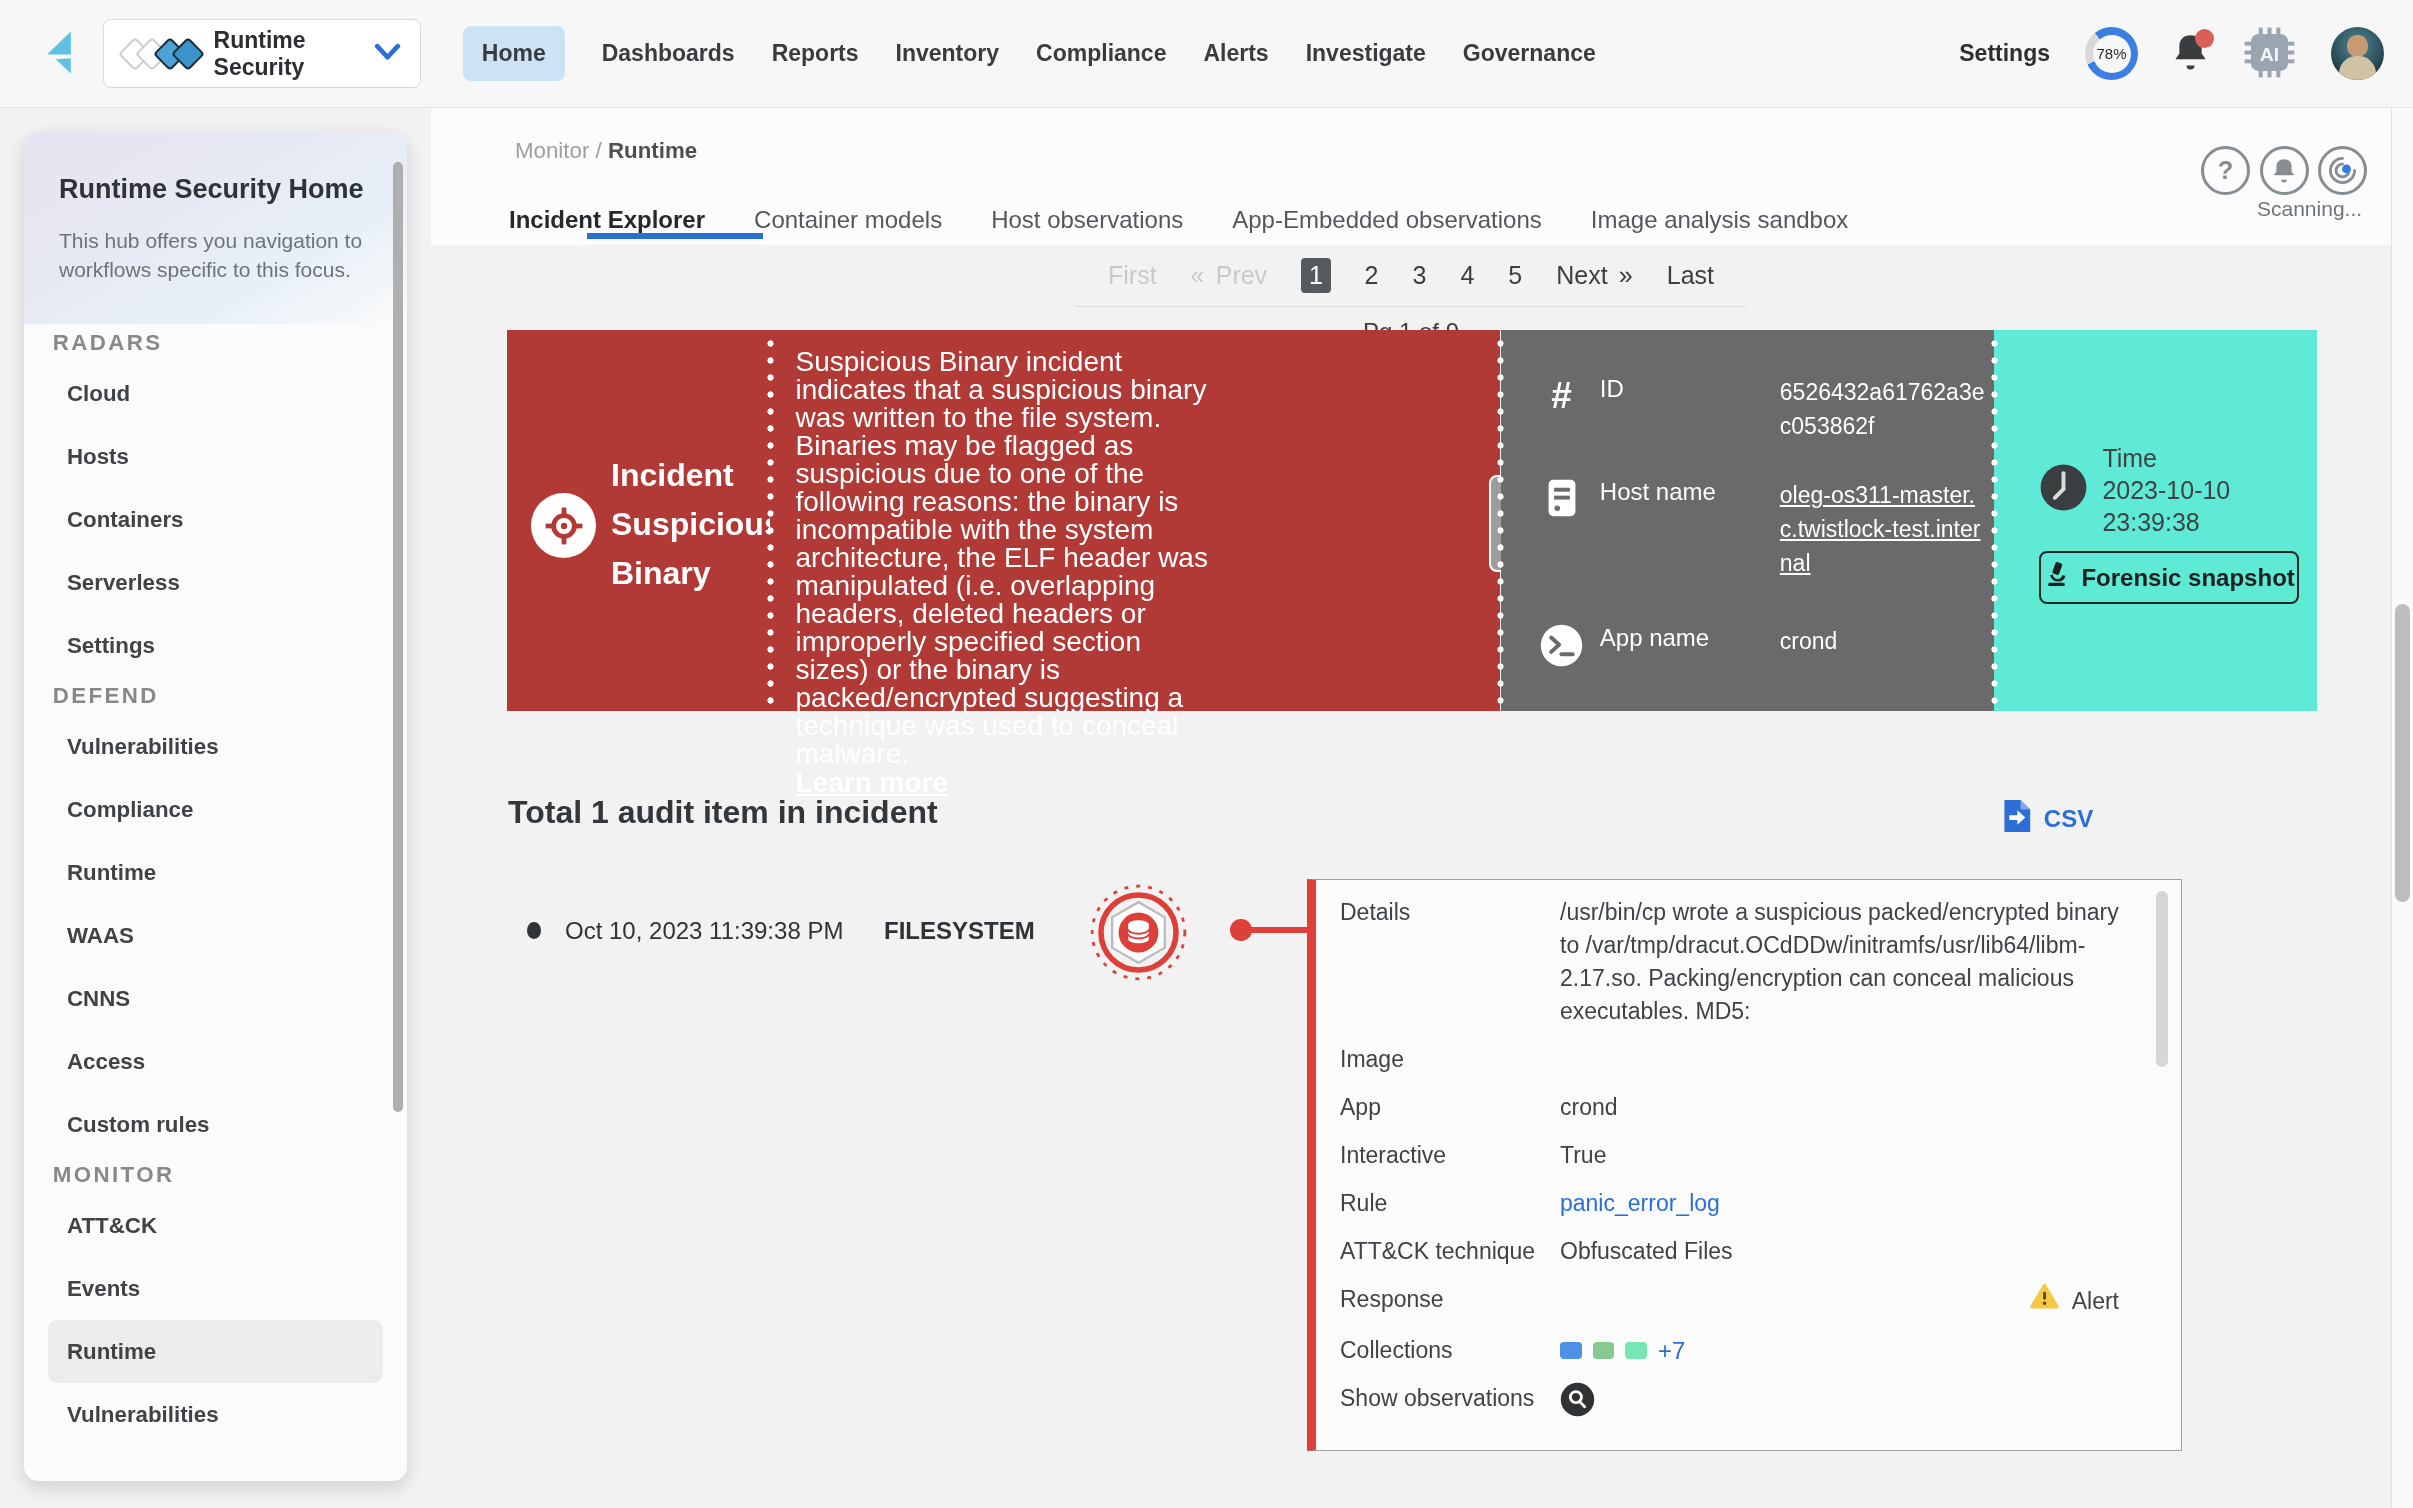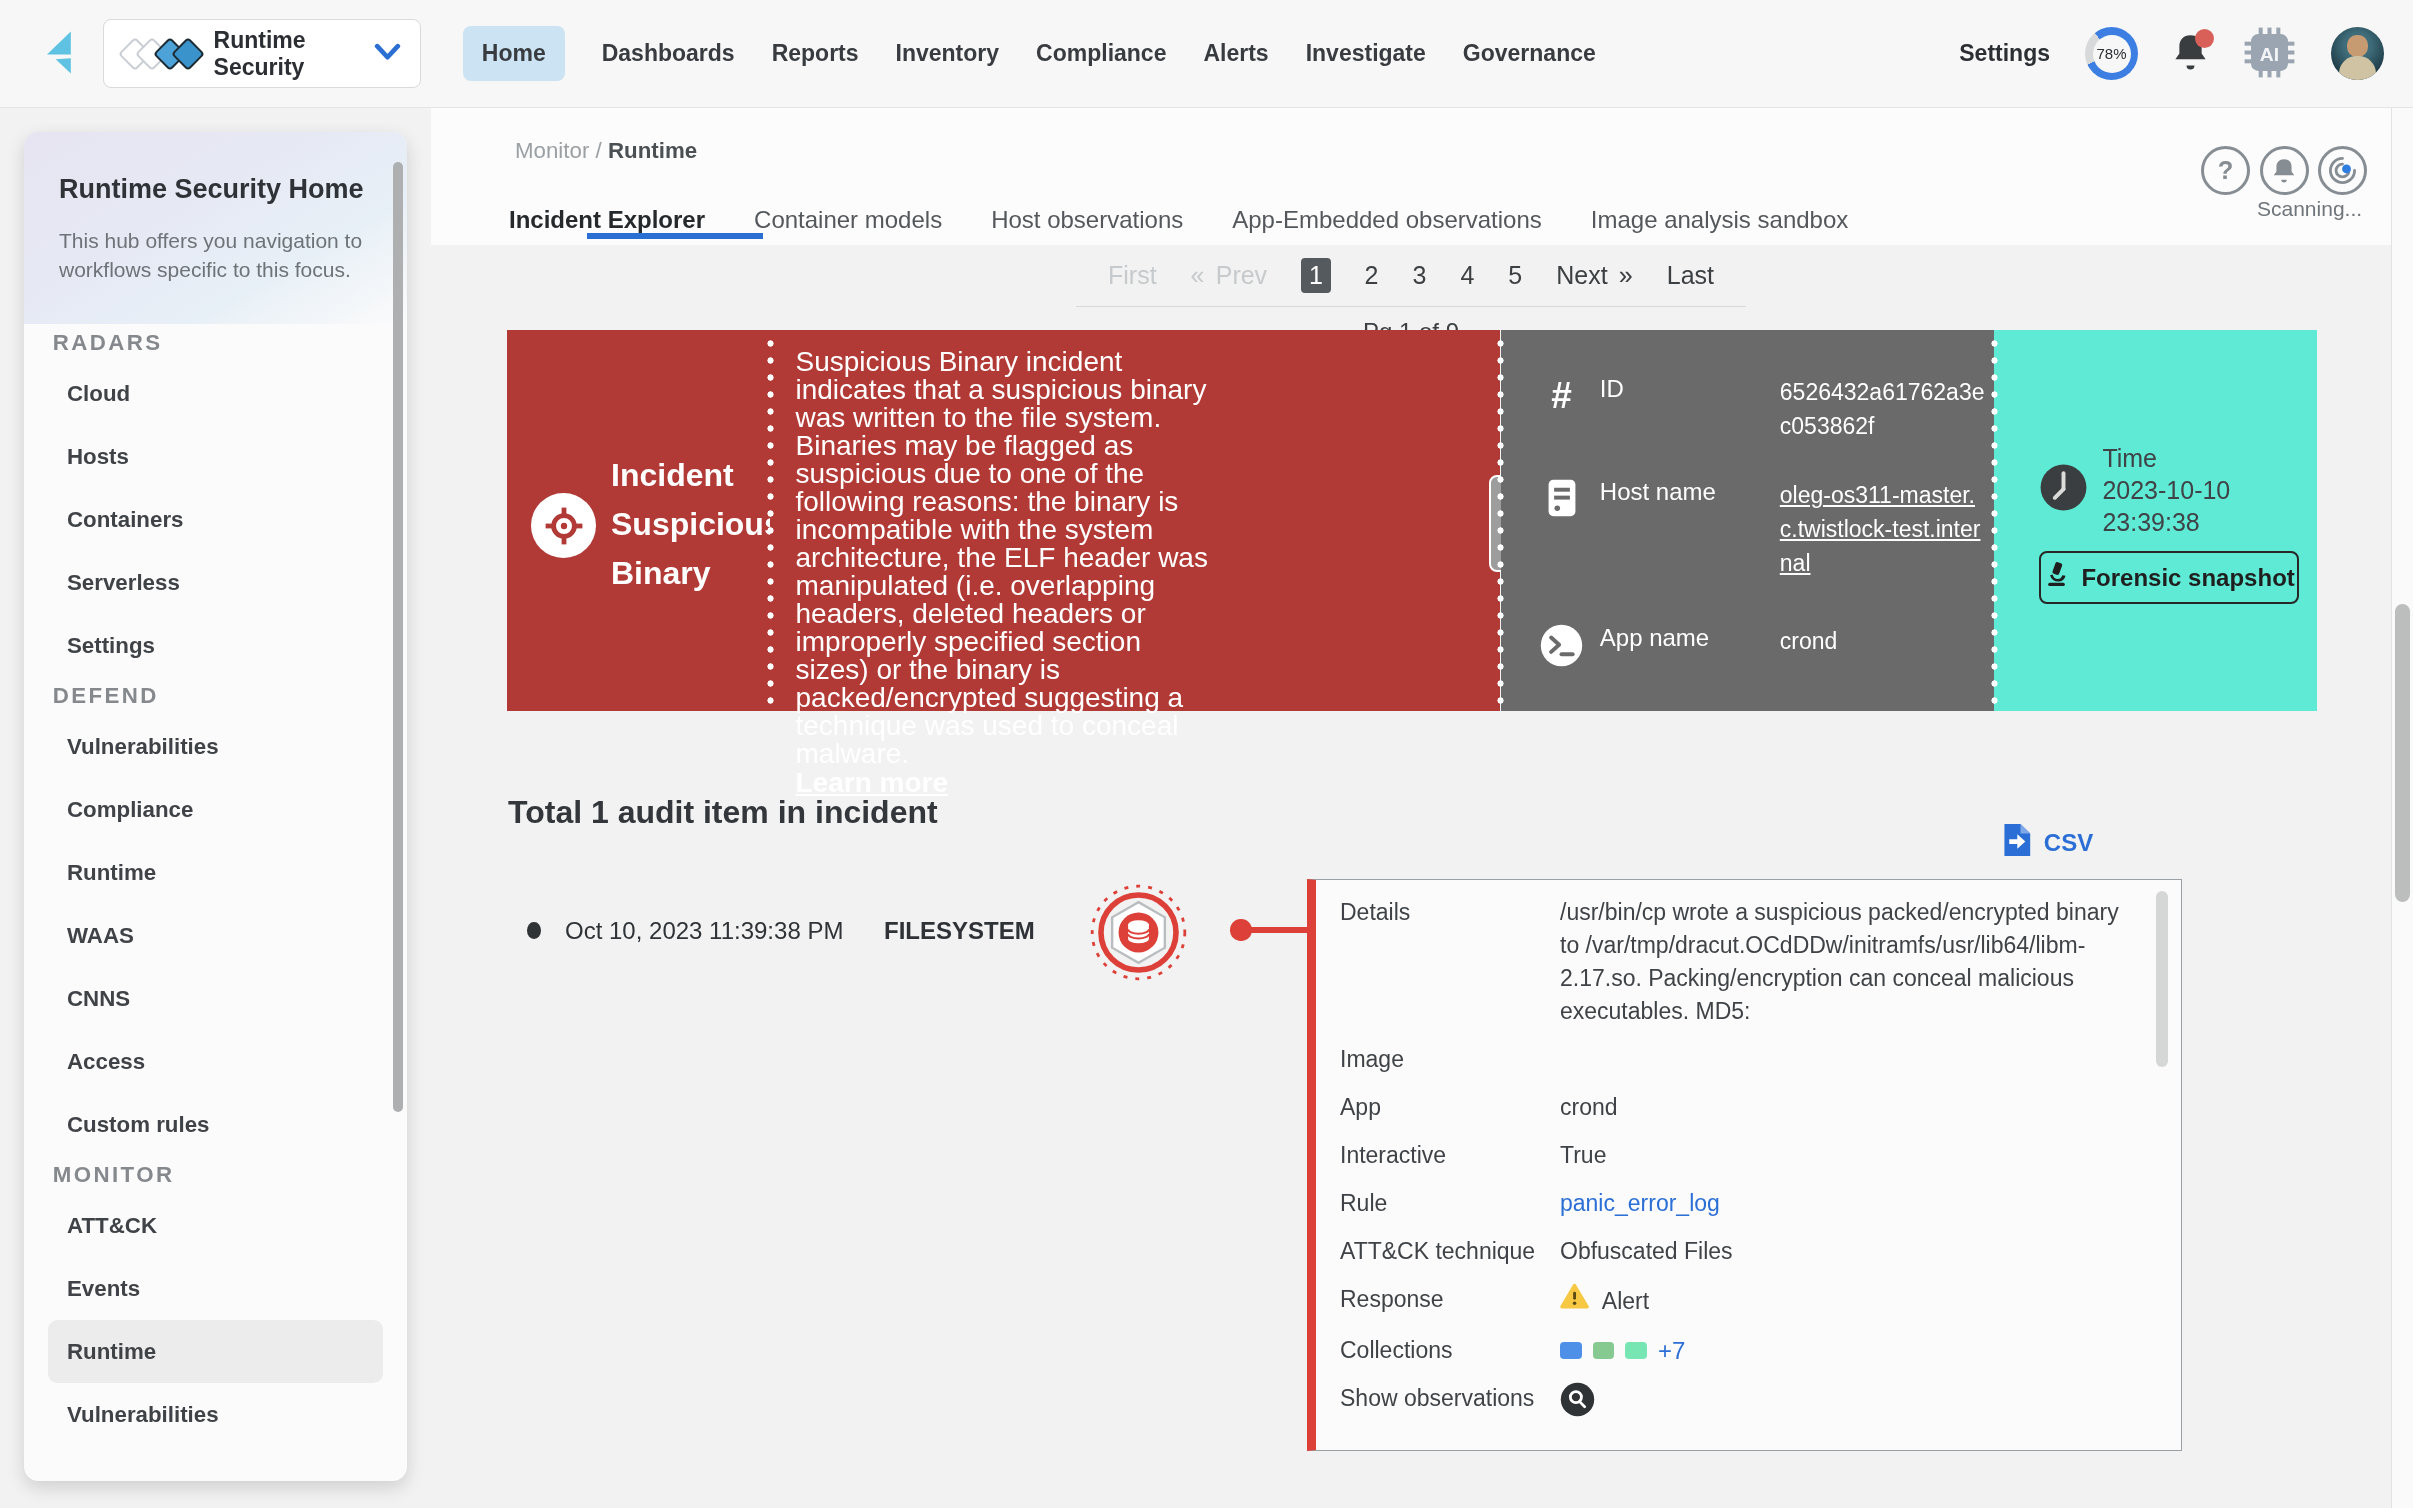--- a/index.html
+++ b/index.html
@@ -109,39 +109,39 @@
   .dk-link { text-decoration:underline; cursor:pointer; }
   .lt-clockrow { position:absolute; left:45px; top:112px; display:flex; }
   .lt-text { margin-left:14.4px; font-size:25px; line-height:32px; color:#3f4246; }
   .btn-forensic { position:absolute; left:45px; top:221px; width:260px; height:53px; border:2.4px solid #272727;
     border-radius:8px; background:transparent; display:flex; align-items:center; justify-content:center;
     gap:11.2px; font-size:24px; font-weight:600; color:#1f1f1f; cursor:pointer; }
 
   
   .total-line { position:absolute; left:77px; top:549px; font-size:32px; font-weight:600; color:#33373b; }
   .csv { position:absolute; left:1571px; top:554px; display:flex; align-items:center; gap:12.8px;
-    font-size:24px; font-weight:600; color:#2b6fd6; cursor:pointer;margin-top:24px; }
+    font-size:24px; font-weight:600; color:#2b6fd6; cursor:pointer; }
 
   .tl-bullet { position:absolute; left:96px; top:677px; width:13.6px; height:17px; border-radius:50%; background:#2f3336; }
   .tl-date { position:absolute; left:134px; top:672px; font-size:24px; color:#2f3337; }
   .tl-type { position:absolute; left:453px; top:672px; font-size:24px; font-weight:700; color:#2f3337; }
   .tl-badge { position:absolute; left:658px; top:638px; cursor:pointer; }
   .tl-dot { position:absolute; left:799px; top:674px; width:21.5px; height:21.5px; border-radius:50%; background:#dd4038; }
   .tl-line { position:absolute; left:814px; top:682px; width:64px; height:5.6px; background:#dd4038; }
 
   .panel { position:absolute; left:876px; top:634px; width:875px; height:572px; background:#fafbfa;
     border:1.6px solid #9aa0a3; border-left:9.6px solid #dd4038; padding:16px 29px 0 24px; }
   .p-row { display:flex; margin-bottom:15px; }
   .p-label { width:220px; flex:none; font-size:23px; color:#3f4347; line-height:33px; }
   .p-val { font-size:23px; color:#3f4347; line-height:33px; width:559px; }
   .p-val.link { color:#2b6fd6; cursor:pointer; }
   .chips { display:flex; align-items:center; gap:11.2px; }
   .chip { width:21.5px; height:17.6px; border-radius:4px; }
   .chip-more { font-size:24px; color:#2b6fd6; cursor:pointer; }
-  .resp { display:flex; align-items:center; gap:12.8px; }
+  .resp { display:flex; align-items:center; gap:12.8px;justify-content:flex-end; }
   .p-scroll { position:absolute; right:12.8px; top:11.2px; width:12px; height:176px; background:#d5d6d6; border-radius:6.4px; }
 
   
   .pagescroll { position:absolute; right:0; top:108px; bottom:0; width:22.3px; background:#fafafa;
     border-left:1.6px solid #e2e3e3; z-index:60; }
   .pagescroll .thumb { position:absolute; left:3.2px; width:15px; top:496px; height:298px;
     background:#bcbebe; border-radius:8px; }
 </style>
 </head>
 <body>

